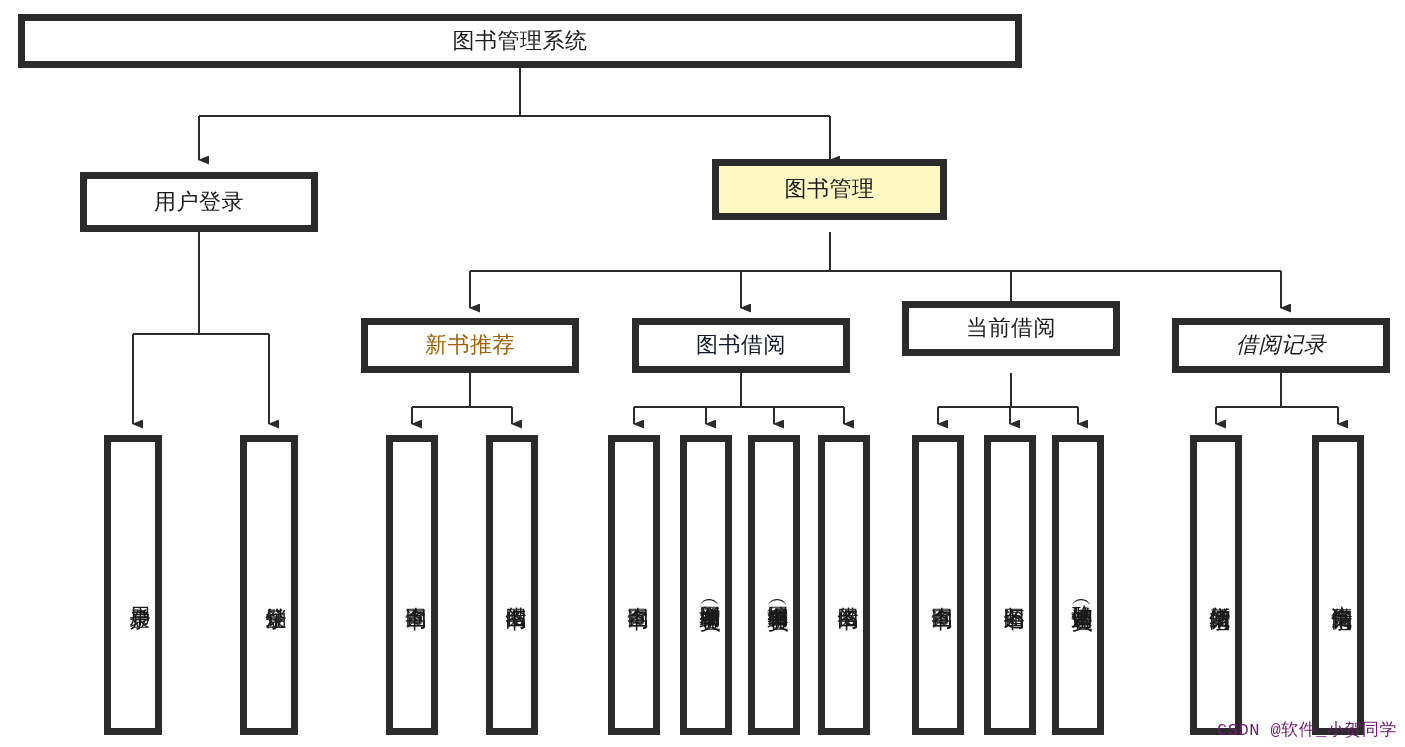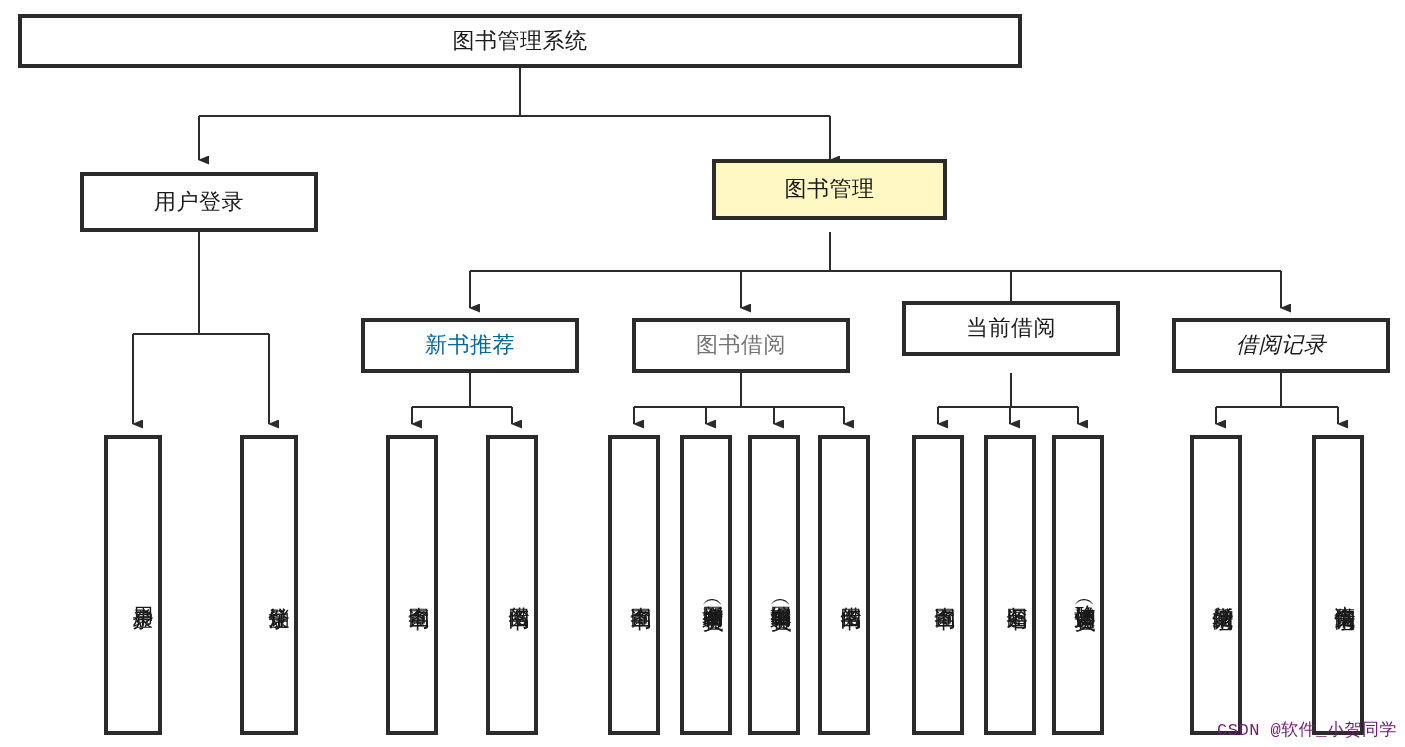--- a/index.html
+++ b/index.html
@@ -21,21 +21,21 @@
     position: absolute;
     left: 0;
     top: 0;
     width: 1405px;
     height: 747px;
   }
   .node {
     position: absolute;
     box-sizing: border-box;
     background: #ffffff;
-    border: 4px solid #a3a3a3;
+    border: 7px solid #a3a3a3;
     display: flex;
     align-items: center;
     justify-content: center;
     color: #1a1a1a;
   }
   .node.horizontal {
     font-size: 22px;
     line-height: 1.1;
     letter-spacing: 0.5px;
   }
@@ -130,24 +130,24 @@
     <span class="node-label">图书管理系统</span>
   </div>
 
   <div class="node horizontal" style="left: 80px; top: 172px; width: 238px; height: 60px; border-color: rgb(43, 43, 43); background: rgb(255, 255, 255); color: rgb(26, 26, 26);">
     <span class="node-label">用户登录</span>
   </div>
   <div class="node horizontal" style="left: 712px; top: 159px; width: 235px; height: 61px; border-color: rgb(43, 43, 43); background: #fef9c3; color: rgb(26, 26, 26);">
     <span class="node-label">图书管理</span>
   </div>
 
-  <div class="node horizontal" style="left: 361px; top: 318px; width: 218px; height: 55px; border-color: rgb(43, 43, 43); background: rgb(255, 255, 255); color: #0369a1;">
+  <div class="node horizontal" style="left: 361px; top: 318px; width: 218px; height: 55px; border-color: rgb(43, 43, 43); background: rgb(255, 255, 255); color: #a16207;">
     <span class="node-label">新书推荐</span>
   </div>
-  <div class="node horizontal" style="left: 632px; top: 318px; width: 218px; height: 55px; border-color: rgb(43, 43, 43); background: rgb(255, 255, 255); color: #737373;">
+  <div class="node horizontal" style="left: 632px; top: 318px; width: 218px; height: 55px; border-color: rgb(43, 43, 43); background: rgb(255, 255, 255); color: #0f172a;">
     <span class="node-label">图书借阅</span>
   </div>
   <div class="node horizontal" style="left: 902px; top: 301px; width: 218px; height: 55px; border-color: rgb(43, 43, 43); background: rgb(255, 255, 255); color: rgb(26, 26, 26);">
     <span class="node-label">当前借阅</span>
   </div>
   <div class="node horizontal" style="left: 1172px; top: 318px; width: 218px; height: 55px; border-color: rgb(43, 43, 43); background: rgb(255, 255, 255); color: rgb(26, 26, 26); font-style: italic;">
     <span class="node-label">借阅记录</span>
   </div>
 
   <div class="node vertical" style="left: 104px; top: 435px; width: 58px; height: 300px; border-color: rgb(43, 43, 43); background: rgb(255, 255, 255); color: rgb(26, 26, 26);">

